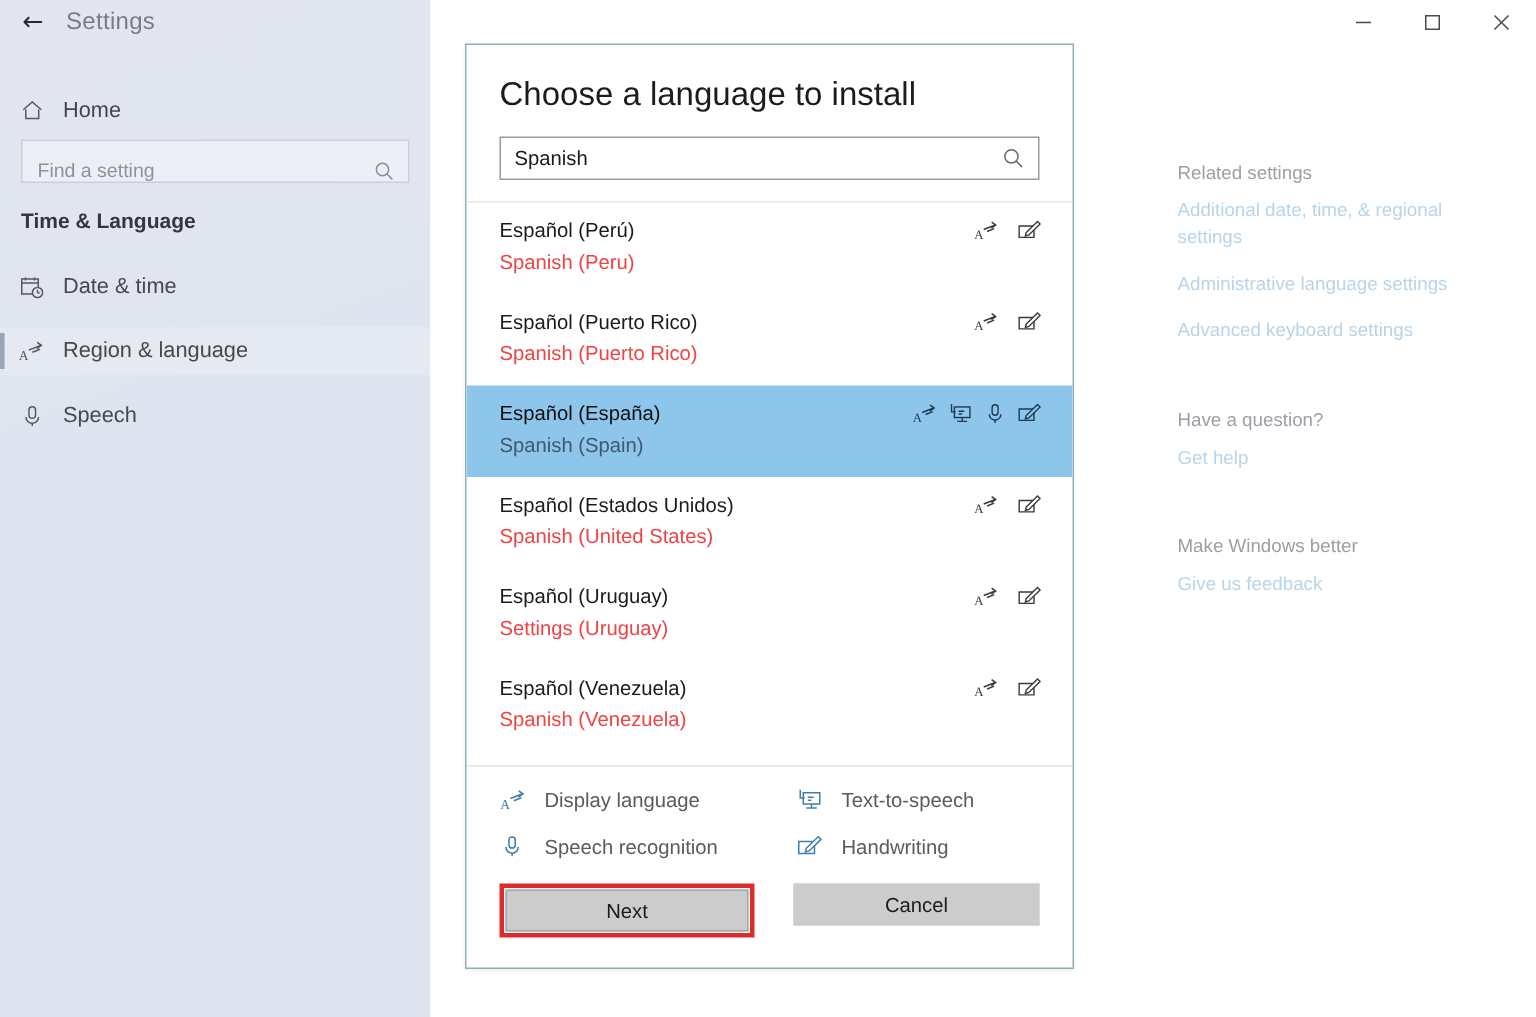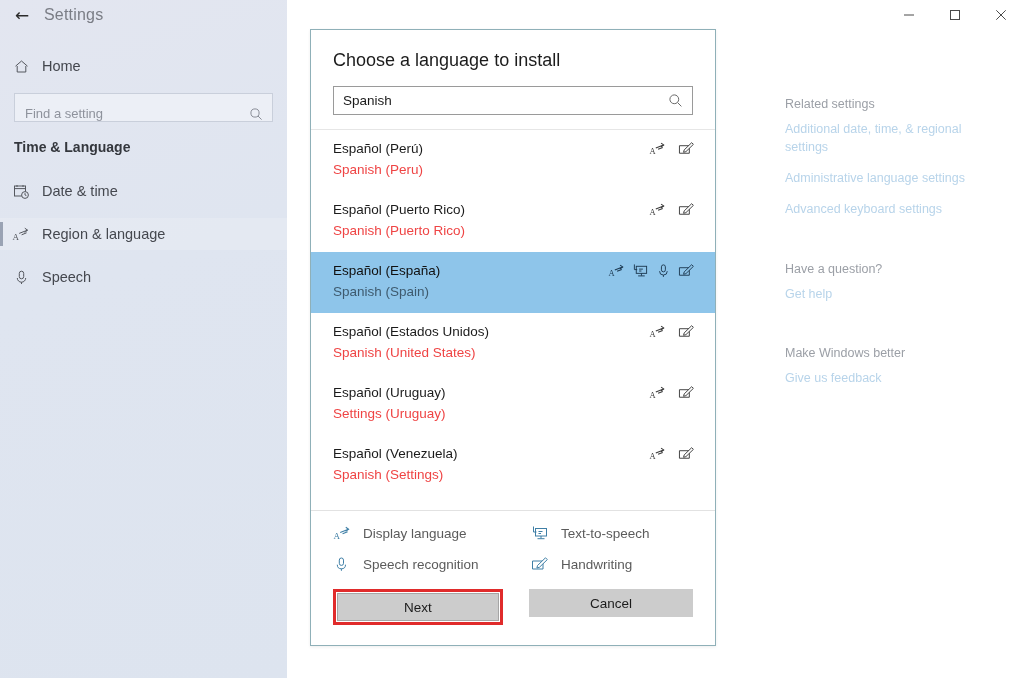--- a/index.html
+++ b/index.html
@@ -38,21 +38,21 @@
     font-size: 17px; color: #2b2b2b; line-height: 1;
     font-family: "DejaVu Sans", sans-serif;
   }
   .app-title {
     font-size: 16px; color: #7a7d85; letter-spacing: .2px;
   }
 
   .home-row {
     position: absolute; left: 0; top: 50px;
     width: 287px; height: 32px;
-    display: flex; align-items: center;
+    display: flex; align-items: flex-end;
   }
   .home-icon { width: 42px; display:flex; justify-content:center; align-items:center; }
   .home-label { font-size: 14.5px; color: #43464d; }
 
   .side-search {
     position: absolute; left: 14px; top: 93px;
     width: 259px; height: 29px;
     background: #eceff6;
     border: 1px solid #c9cfdb;
     display: flex; align-items: flex-end;
@@ -94,21 +94,21 @@
     position: absolute; right: 0; top: 0;
     height: 30px; display: flex;
   }
   .win-btn {
     width: 46px; height: 30px;
     display: flex; align-items: center; justify-content: center;
     color: #4a4a4a;
   }
 
   .related {
-    position: absolute; left: 498px; top: 97px;
+    position: absolute; left: 498px; top: 108px;
     width: 210px;
   }
   .rel-head {
     font-size: 12.5px; color: #9b9fa6; margin-bottom: 9px;
   }
   .rel-link {
     font-size: 12.5px; color: #b8d4ea; line-height: 1.45;
     margin-bottom: 13px; cursor: default;
   }
   .rel-gap { height: 30px; }
@@ -120,21 +120,21 @@
     width: 406px; height: 617px;
     background: #ffffff;
     border: 1px solid #8fb0b8;
     box-shadow: 0 1px 3px rgba(0,0,0,0.07);
     display: flex; flex-direction: column;
   }
   .dlg-header {
     padding: 20px 22px 0 22px;
   }
   .dlg-title {
-    font-size: 18px; color: #1c1c1c; font-weight: 400;
+    font-size: 22px; color: #1c1c1c; font-weight: 400;
     margin-bottom: 15px;
   }
   .dlg-search {
     height: 29px;
     border: 1px solid #9a9a9a;
     background: #ffffff;
     display: flex; align-items: center;
     margin-bottom: 14px;
   }
   .dlg-search input {
@@ -447,21 +447,21 @@
             <svg width="17" height="16" viewBox="0 0 18 17">
               <path d="M1.5 5 L12 5 L12 13 L1.5 13 Z" fill="none" stroke="#3a3a3a" stroke-width="1"></path>
               <path d="M6.5 9.5 L14.5 1.8 L16.3 3.6 L8.4 11.3 L5.9 12 Z" fill="#ffffff" stroke="#3a3a3a" stroke-width="1"></path>
             </svg>
           </span>
         </div>
       </div>
 
       <div class="lang-row">
         <div class="lang-native">Español (Venezuela)</div>
-        <div class="lang-english">Spanish (Settings)</div>
+        <div class="lang-english">Spanish (Venezuela)</div>
         <div class="row-icons">
           <span>
             <svg width="17" height="16" viewBox="0 0 18 17">
               <text x="0.5" y="14" font-family="Liberation Serif, serif" font-size="9" fill="#3a3a3a">A</text>
               <path d="M7.2 7.4 L15.4 4.2" fill="none" stroke="#3a3a3a" stroke-width="1.1"></path>
               <path d="M12.8 2.2 L15.6 4.2 L12.6 6.4" fill="none" stroke="#3a3a3a" stroke-width="1.1"></path>
               <line x1="9.6" y1="8.8" x2="14.6" y2="6.8" stroke="#3a3a3a" stroke-width="1.1"></line>
             </svg>
           </span>
           <span>

